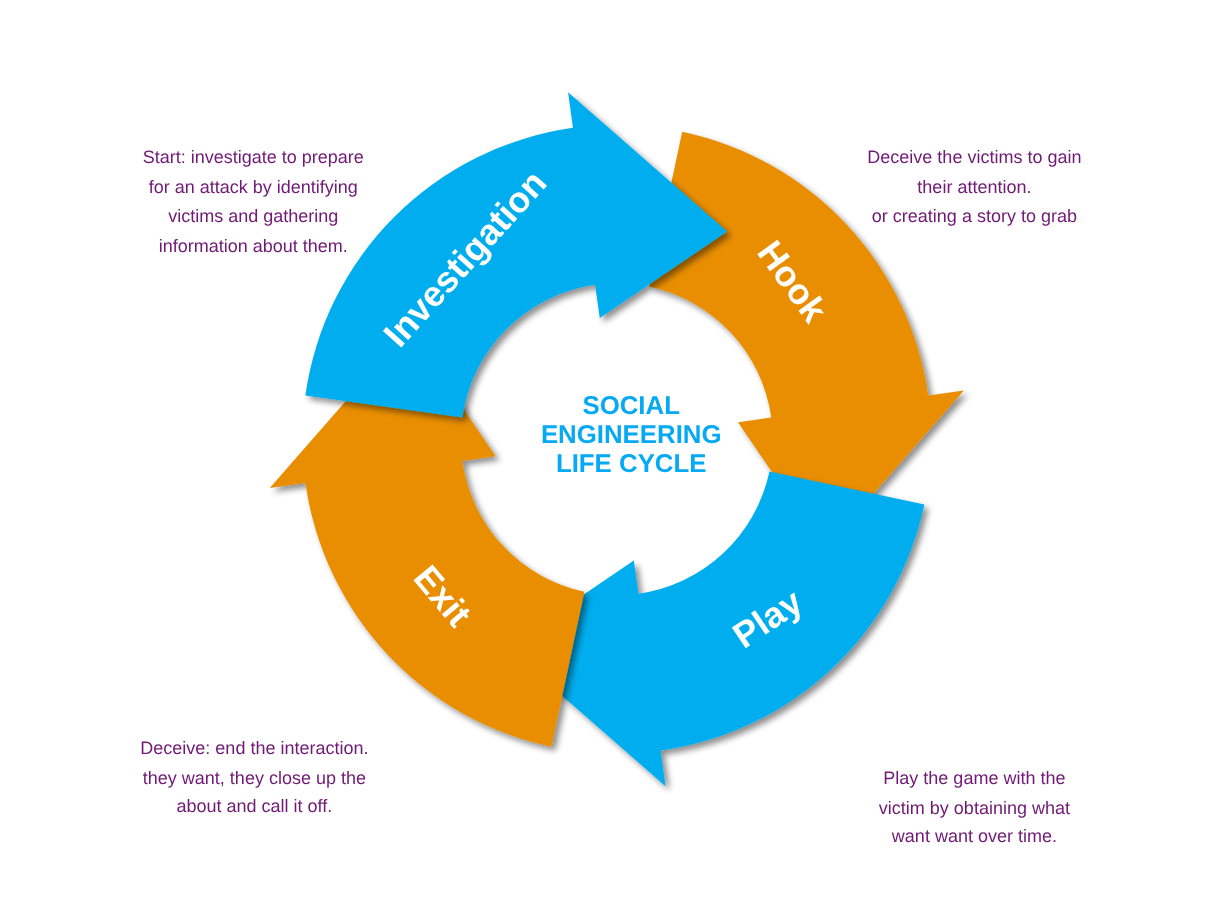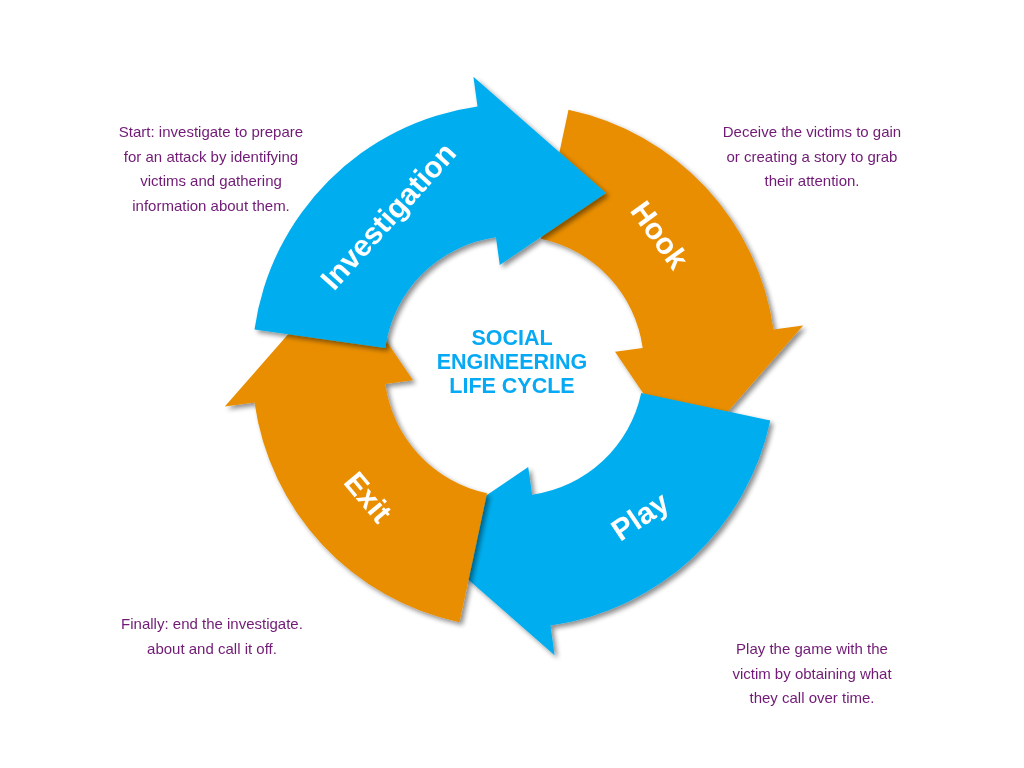--- a/index.html
+++ b/index.html
@@ -10,21 +10,21 @@
     font-size: 15px; line-height: 24.5px; color: #701a75;
     font-family: "Liberation Sans", sans-serif;
     margin-top: 44px;
   }
   .desc span { display: block; }
   #desc-investigation { left: 51px; top: 76px; }
   #desc-hook { left: 652px; top: 76px; }
   #desc-exit { left: 52px; top: 568px; }
   #desc-play { left: 652px; top: 593px; }
   .center-title {
-    position: absolute; left: 412px; top: 326px; width: 200px; text-align: center;
+    position: absolute; left: 426px; top: 326px; width: 200px; text-align: center;
     font-weight: bold; font-size: 21.5px; line-height: 24px; color: #06a9f4;
     font-family: "Liberation Sans", sans-serif;
   }
   .center-title span { display: block; }
   .arrow-label { font-family: "Liberation Sans", sans-serif; font-weight: bold; fill: #ffffff; }
 </style>
 </head>
 <body>
 
 <svg id="diagram" width="1024" height="768" viewBox="0 0 1024 768" xmlns="http://www.w3.org/2000/svg">
@@ -56,30 +56,31 @@
 </svg>
 
 <div class="desc" id="desc-investigation">
   <span>Start: investigate to prepare</span>
   <span>for an attack by identifying</span>
   <span>victims and gathering</span>
   <span>information about them.</span>
 </div>
 <div class="desc" id="desc-hook">
   <span>Deceive the victims to gain</span>
+  <span>their attention.</span>
   <span>or creating a story to grab</span>
-  <span>their attention.</span>
 </div>
 <div class="desc" id="desc-play">
   <span>Play the game with the</span>
   <span>victim by obtaining what</span>
-  <span>they call over time.</span>
+  <span>want want over time.</span>
 </div>
 <div class="desc" id="desc-exit">
-  <span>Finally: end the investigate.</span>
+  <span>Deceive: end the interaction.</span>
+  <span>they want, they close up the</span>
   <span>about and call it off.</span>
 </div>
 
 <div class="center-title">
   <span>SOCIAL</span>
   <span>ENGINEERING</span>
   <span>LIFE CYCLE</span>
 </div>
 
 </body></html>

